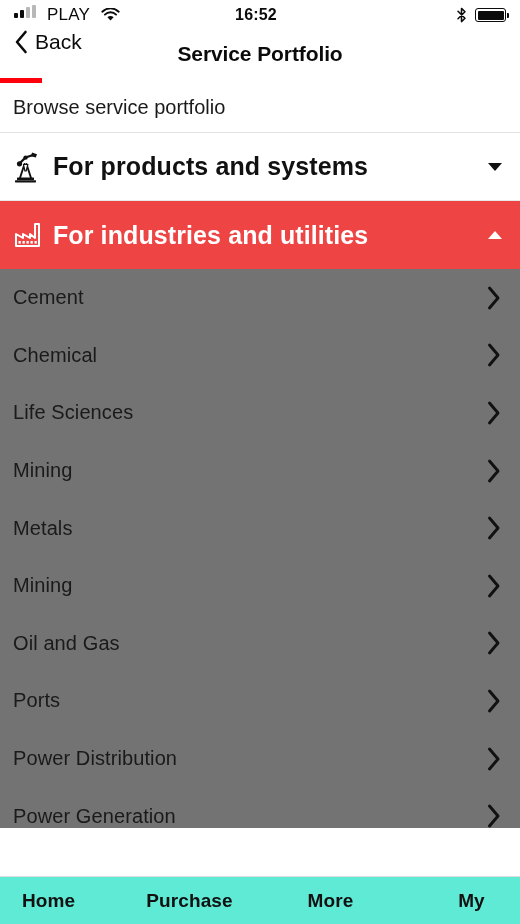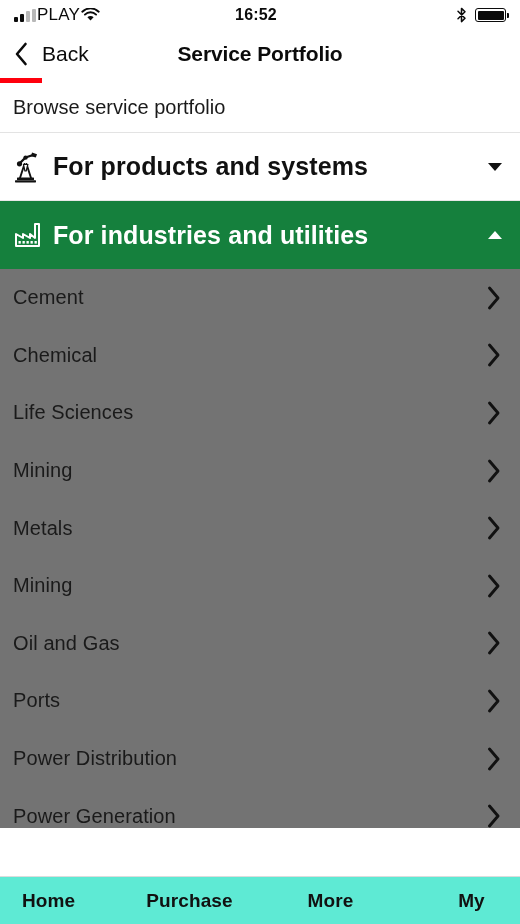--- a/index.html
+++ b/index.html
@@ -13,21 +13,21 @@
   }
 
   
   .statusbar{
     height:30px;
     display:flex;
     align-items:center;
     padding:0 14px;
     position:relative;
   }
-  .sb-left{ display:flex; align-items:center; gap:1px; }
+  .sb-left{ display:flex; gap:11px; }
   .signal{ display:flex; align-items:flex-end; gap:2px; height:13px; }
   .signal i{ width:4px; background:#0b0b0b; border-radius:1px; display:block; }
   .signal i:nth-child(1){ height:5px; }
   .signal i:nth-child(2){ height:8px; }
   .signal i:nth-child(3){ height:11px; background:#b8b8b8; }
   .signal i:nth-child(4){ height:13px; background:#b8b8b8; }
   .carrier{ font-size:17px; letter-spacing:.2px; color:#0b0b0b; }
   .sb-center{
     position:absolute; left:0; right:8px; top:0; height:30px;
     display:flex; align-items:center; justify-content:center;
@@ -45,21 +45,21 @@
     width:2px; height:5px; background:#0b0b0b; border-radius:0 1px 1px 0;
   }
   .battery span{ display:block; height:100%; background:#0b0b0b; border-radius:1px; }
 
   
   .navbar{
     height:48px; position:relative;
     display:flex; align-items:center;
   }
   .back-btn{
-    display:flex; align-items:center; gap:14px;
+    display:flex; align-items:flex-start; gap:7px;
     padding:0 14px; height:100%;
     cursor:pointer;
   }
   .back-label{ font-size:21px; color:#0b0b0b; }
   .nav-title{
     position:absolute; left:0; right:0;
     text-align:center; font-size:21px; font-weight:bold;
     color:#0b0b0b; letter-spacing:-.1px;
     pointer-events:none;
   }
@@ -74,21 +74,21 @@
     padding:0 13px; font-size:20px; color:#1a1a1a;
     border-bottom:1px solid #e3e3e3;
   }
 
   
   .acc{
     height:68px; display:flex; align-items:center;
     padding:0 16px 0 13px; cursor:pointer;
     border-bottom:1px solid #e8e8e8;
   }
-  .acc.open{ background:#15803d; border-bottom:none; }
+  .acc.open{ background:#ef4444; border-bottom:none; }
   .acc-icon{ width:40px; display:flex; align-items:center; justify-content:flex-start; }
   .acc-label{
     font-size:25px; font-weight:bold; color:#111; letter-spacing:.1px;
   }
   .acc.open .acc-label{ color:#ffffff; }
   .acc-caret{ margin-left:auto; width:18px; display:flex; justify-content:center; }
   .caret-down{
     width:0;height:0;border-left:7px solid transparent;border-right:7px solid transparent;
     border-top:8px solid #111;
   }

